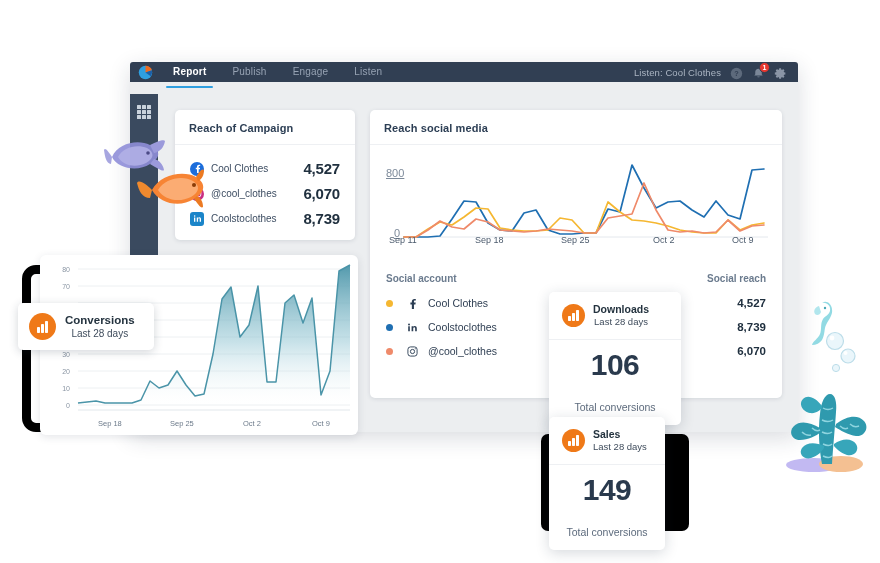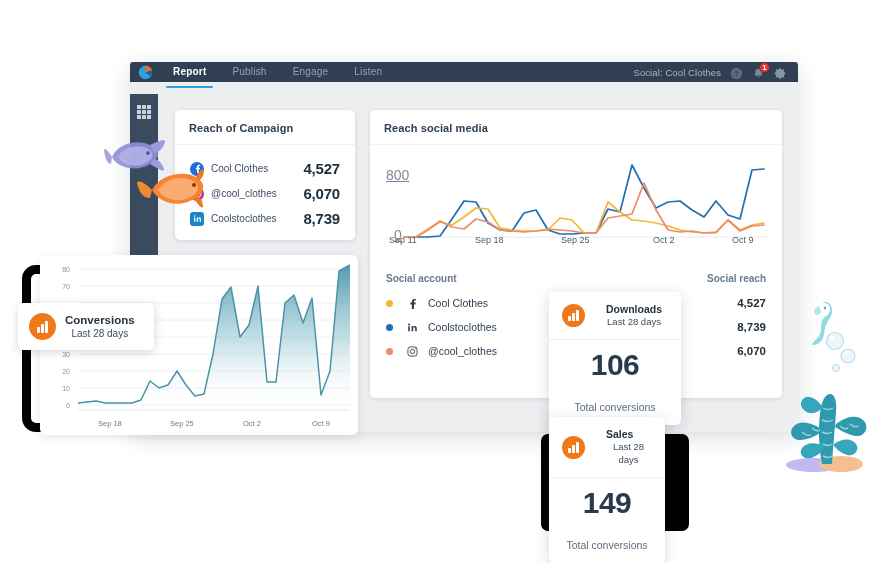--- a/index.html
+++ b/index.html
@@ -72,38 +72,38 @@
   .reach-val{
     margin-left:auto;font-size:15px;font-weight:bold;color:#20303f;
     letter-spacing:-.2px;
   }
   .si{width:14px;height:14px;border-radius:3px;flex:0 0 auto;
       display:flex;align-items:center;justify-content:center;}
 
   
   #card-social{left:212px;top:16px;width:412px;height:288px;}
   #chart-area{position:relative;width:412px;height:118px;}
-  .ylab{position:absolute;font-size:14px;color:#7d8a9a;text-decoration:underline;}
+  .ylab{position:absolute;font-size:11px;color:#7d8a9a;text-decoration:underline;}
   .xlab{position:absolute;font-size:9px;color:#4c5b6d;bottom:18px;margin-top:40px;}
 
   #legend-wrap{position:relative;padding:10px 16px 0 16px;}
   .lg-head{display:flex;font-size:10px;color:#6b7b8e;font-weight:bold;padding-bottom:7px;}
   .lg-row{display:flex;align-items:center;height:24px;}
   .lg-dot{width:7px;height:7px;border-radius:4px;flex:0 0 auto;}
   .lg-ic{width:16px;margin-left:11px;display:flex;align-items:center;justify-content:center;}
   .lg-name{font-size:10.5px;color:#2e3e52;margin-left:8px;}
   .lg-val{margin-left:auto;font-size:11.5px;font-weight:bold;color:#20303f;}
 
   
   .metric{
     position:absolute;background:#fff;border-radius:5px;overflow:hidden;
     box-shadow:0 3px 14px rgba(30,45,65,.18);
   }
   .metric-head{
-    display:flex;align-items:center;gap:21px;padding:11px 14px 10px 13px;
+    display:flex;align-items:center;gap:8px;padding:11px 14px 10px 13px;
     border-bottom:1px solid #eef0f3;
   }
   .mc-icon{
     width:23px;height:23px;border-radius:50%;background:#ef7918;flex:0 0 auto;
     display:flex;align-items:flex-end;justify-content:center;gap:1.6px;padding-bottom:6px;
     box-sizing:border-box;
   }
   .mc-icon b{display:block;width:2.6px;background:#fff;border-radius:.8px;}
   .mc-title{font-size:10.5px;font-weight:bold;color:#24333f;line-height:1.25;}
   .mc-sub{font-size:9.5px;color:#3f4c5c;line-height:1.35;text-align:center;}
@@ -155,21 +155,21 @@
     </div>
 
     <div class="nav">
       <div class="nav-item active"><span>Report</span></div>
       <div class="nav-item"><span>Publish</span></div>
       <div class="nav-item"><span>Engage</span></div>
       <div class="nav-item"><span>Listen</span></div>
     </div>
 
     <div id="topbar-right">
-      <div id="project-label">Social: Cool Clothes</div>
+      <div id="project-label">Listen: Cool Clothes</div>
       <div class="tb-icon">
         <svg width="13" height="13" viewBox="0 0 16 16">
           <circle cx="8" cy="8" r="7" fill="#5d6a7c"></circle>
           <text x="8" y="11.5" font-size="9" fill="#313f53" text-anchor="middle" font-family="sans-serif" font-weight="bold">?</text>
         </svg>
       </div>
       <div class="tb-icon">
         <svg width="13" height="13" viewBox="0 0 16 16">
           <path d="M8 2 C5.6 2 4 3.7 4 6 v3 l-1.2 1.6 h10.4 L12 9 V6 c0-2.3-1.6-4-4-4 z" fill="#7b8798"></path>
           <path d="M6.4 11.6 a1.7 1.7 0 0 0 3.2 0 z" fill="#7b8798"></path>

